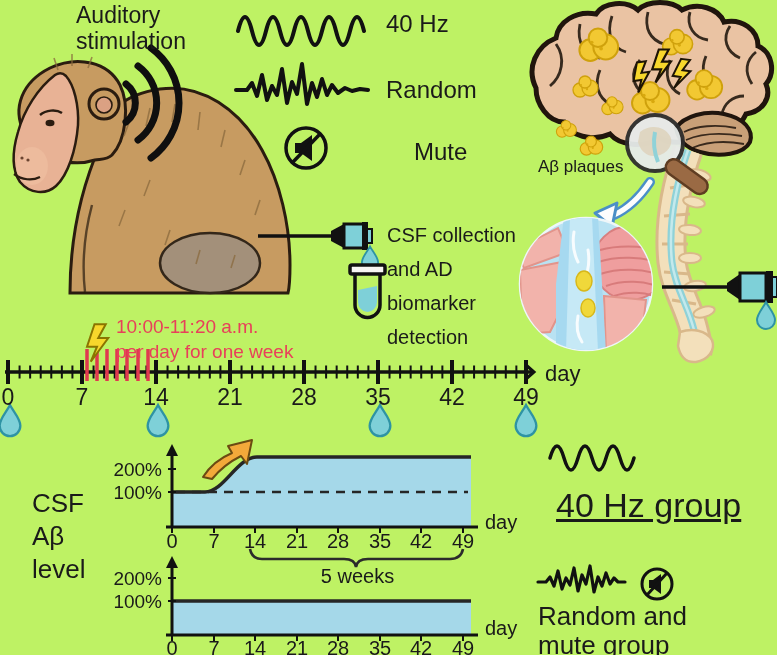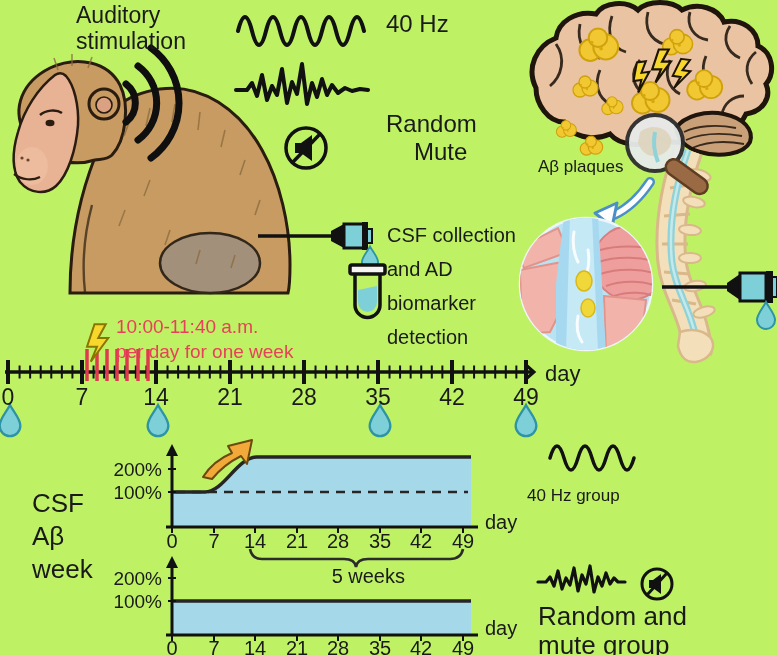--- a/index.html
+++ b/index.html
@@ -288,70 +288,70 @@
     <circle cx="657" cy="584" r="15" fill="none" stroke="#111" stroke-width="3"></circle>
     <polygon points="649,580 653,580 661,574 661,594 653,588 649,588" fill="#111"></polygon>
     <line x1="647" y1="595" x2="667" y2="573" stroke="#111" stroke-width="3"></line>
   </g>
 </svg>
 
 <div class="lbl" style="left:76px;top:2px;font-size:23px;">Auditory
 stimulation</div>
 
 <div class="lbl" style="left:386px;top:10px;font-size:24px;">40 Hz</div>
-<div class="lbl" style="left:386px;top:76px;font-size:24px;margin-top:34px;">Random</div>
+<div class="lbl" style="left:386px;top:76px;font-size:24px;">Random</div>
 <div class="lbl" style="left:386px;top:138px;font-size:24px;margin-left:28px;">Mute</div>
 
 <div class="lbl" style="left:538px;top:157px;font-size:17px;text-align:right;">Aβ plaques</div>
 
 <div class="lbl" style="left:387px;top:218px;font-size:20px;line-height:34px;">CSF collection
 and AD
 biomarker
 detection</div>
 
-<div class="lbl red" style="left:116px;top:314px;font-size:19px;line-height:25px;">10:00-11:40 a.m.
+<div class="lbl red" style="left:116px;top:314px;font-size:19px;line-height:25px;">10:00-11:20 a.m.
 per day for one week</div>
 
 <span class="num" style="left:-14px;top:384px;width:44px;font-size:23px;">0</span>
 <span class="num" style="left:60px;top:384px;width:44px;font-size:23px;">7</span>
 <span class="num" style="left:134px;top:384px;width:44px;font-size:23px;">14</span>
 <span class="num" style="left:208px;top:384px;width:44px;font-size:23px;">21</span>
 <span class="num" style="left:282px;top:384px;width:44px;font-size:23px;">28</span>
 <span class="num" style="left:356px;top:384px;width:44px;font-size:23px;">35</span>
 <span class="num" style="left:430px;top:384px;width:44px;font-size:23px;">42</span>
 <span class="num" style="left:504px;top:384px;width:44px;font-size:23px;">49</span>
 <div class="lbl" style="left:545px;top:361px;font-size:22px;">day</div>
 
 <div class="lbl" style="left:32px;top:487px;font-size:26px;line-height:33px;">CSF
 Aβ
-week</div>
+level</div>
 
 <span class="num" style="left:110px;top:459px;width:52px;text-align:right;font-size:19px;">200%</span>
 <span class="num" style="left:110px;top:482px;width:52px;text-align:right;font-size:19px;">100%</span>
 <span class="num" style="left:154px;top:530px;width:36px;font-size:20px;">0</span>
 <span class="num" style="left:196px;top:530px;width:36px;font-size:20px;">7</span>
 <span class="num" style="left:237px;top:530px;width:36px;font-size:20px;">14</span>
 <span class="num" style="left:279px;top:530px;width:36px;font-size:20px;">21</span>
 <span class="num" style="left:320px;top:530px;width:36px;font-size:20px;">28</span>
 <span class="num" style="left:362px;top:530px;width:36px;font-size:20px;">35</span>
 <span class="num" style="left:403px;top:530px;width:36px;font-size:20px;">42</span>
 <span class="num" style="left:445px;top:530px;width:36px;font-size:20px;">49</span>
 <div class="lbl" style="left:485px;top:511px;font-size:20px;">day</div>
 
-<div class="lbl" style="left:310px;top:565px;width:95px;text-align:right;font-size:20px;">5 weeks</div>
+<div class="lbl" style="left:310px;top:565px;width:95px;text-align:center;font-size:20px;">5 weeks</div>
 
 <span class="num" style="left:110px;top:568px;width:52px;text-align:right;font-size:19px;">200%</span>
 <span class="num" style="left:110px;top:591px;width:52px;text-align:right;font-size:19px;">100%</span>
 <span class="num" style="left:154px;top:637px;width:36px;font-size:20px;">0</span>
 <span class="num" style="left:196px;top:637px;width:36px;font-size:20px;">7</span>
 <span class="num" style="left:237px;top:637px;width:36px;font-size:20px;">14</span>
 <span class="num" style="left:279px;top:637px;width:36px;font-size:20px;">21</span>
 <span class="num" style="left:320px;top:637px;width:36px;font-size:20px;">28</span>
 <span class="num" style="left:362px;top:637px;width:36px;font-size:20px;">35</span>
 <span class="num" style="left:403px;top:637px;width:36px;font-size:20px;">42</span>
 <span class="num" style="left:445px;top:637px;width:36px;font-size:20px;">49</span>
 <div class="lbl" style="left:485px;top:617px;font-size:20px;">day</div>
 
-<div class="lbl" style="left:527px;top:486px;font-size:17px;">40 Hz group</div>
+<div class="lbl" style="left:556px;top:486px;font-size:34px;text-decoration:underline;">40 Hz group</div>
 <div class="lbl" style="left:538px;top:602px;font-size:26px;line-height:29px;">Random and
 mute group</div>
 
 </div>
 
 </body></html>

